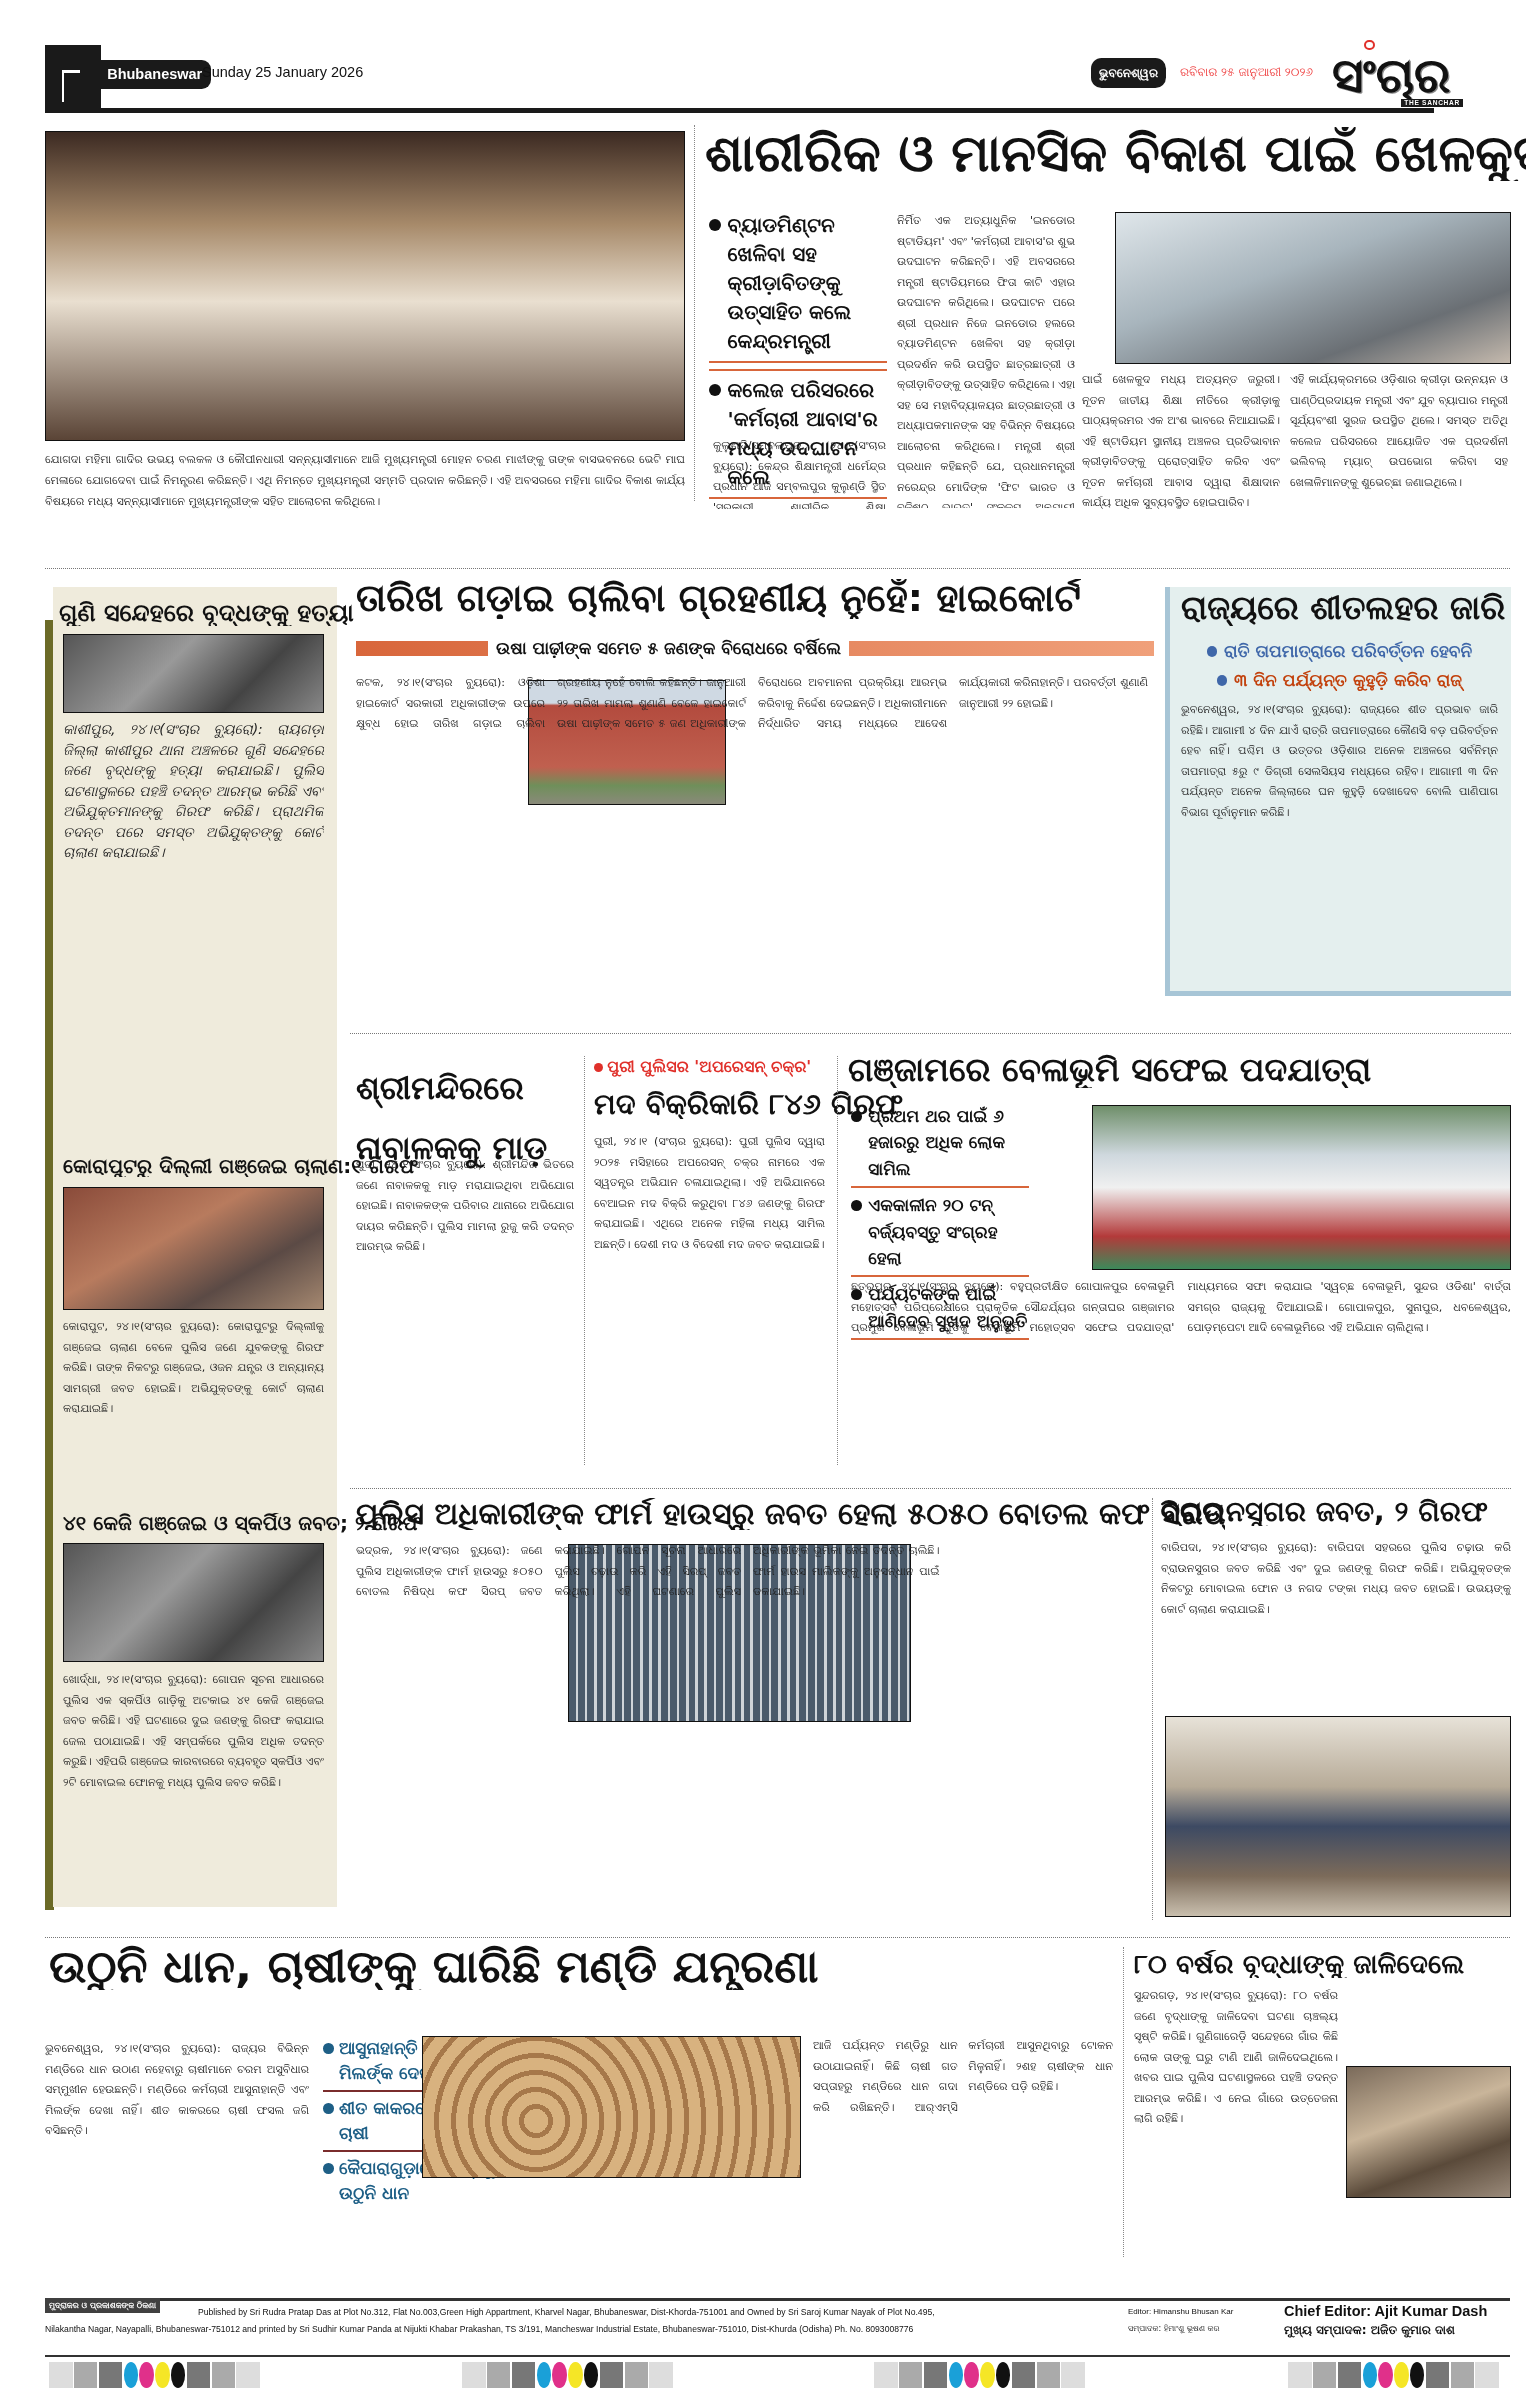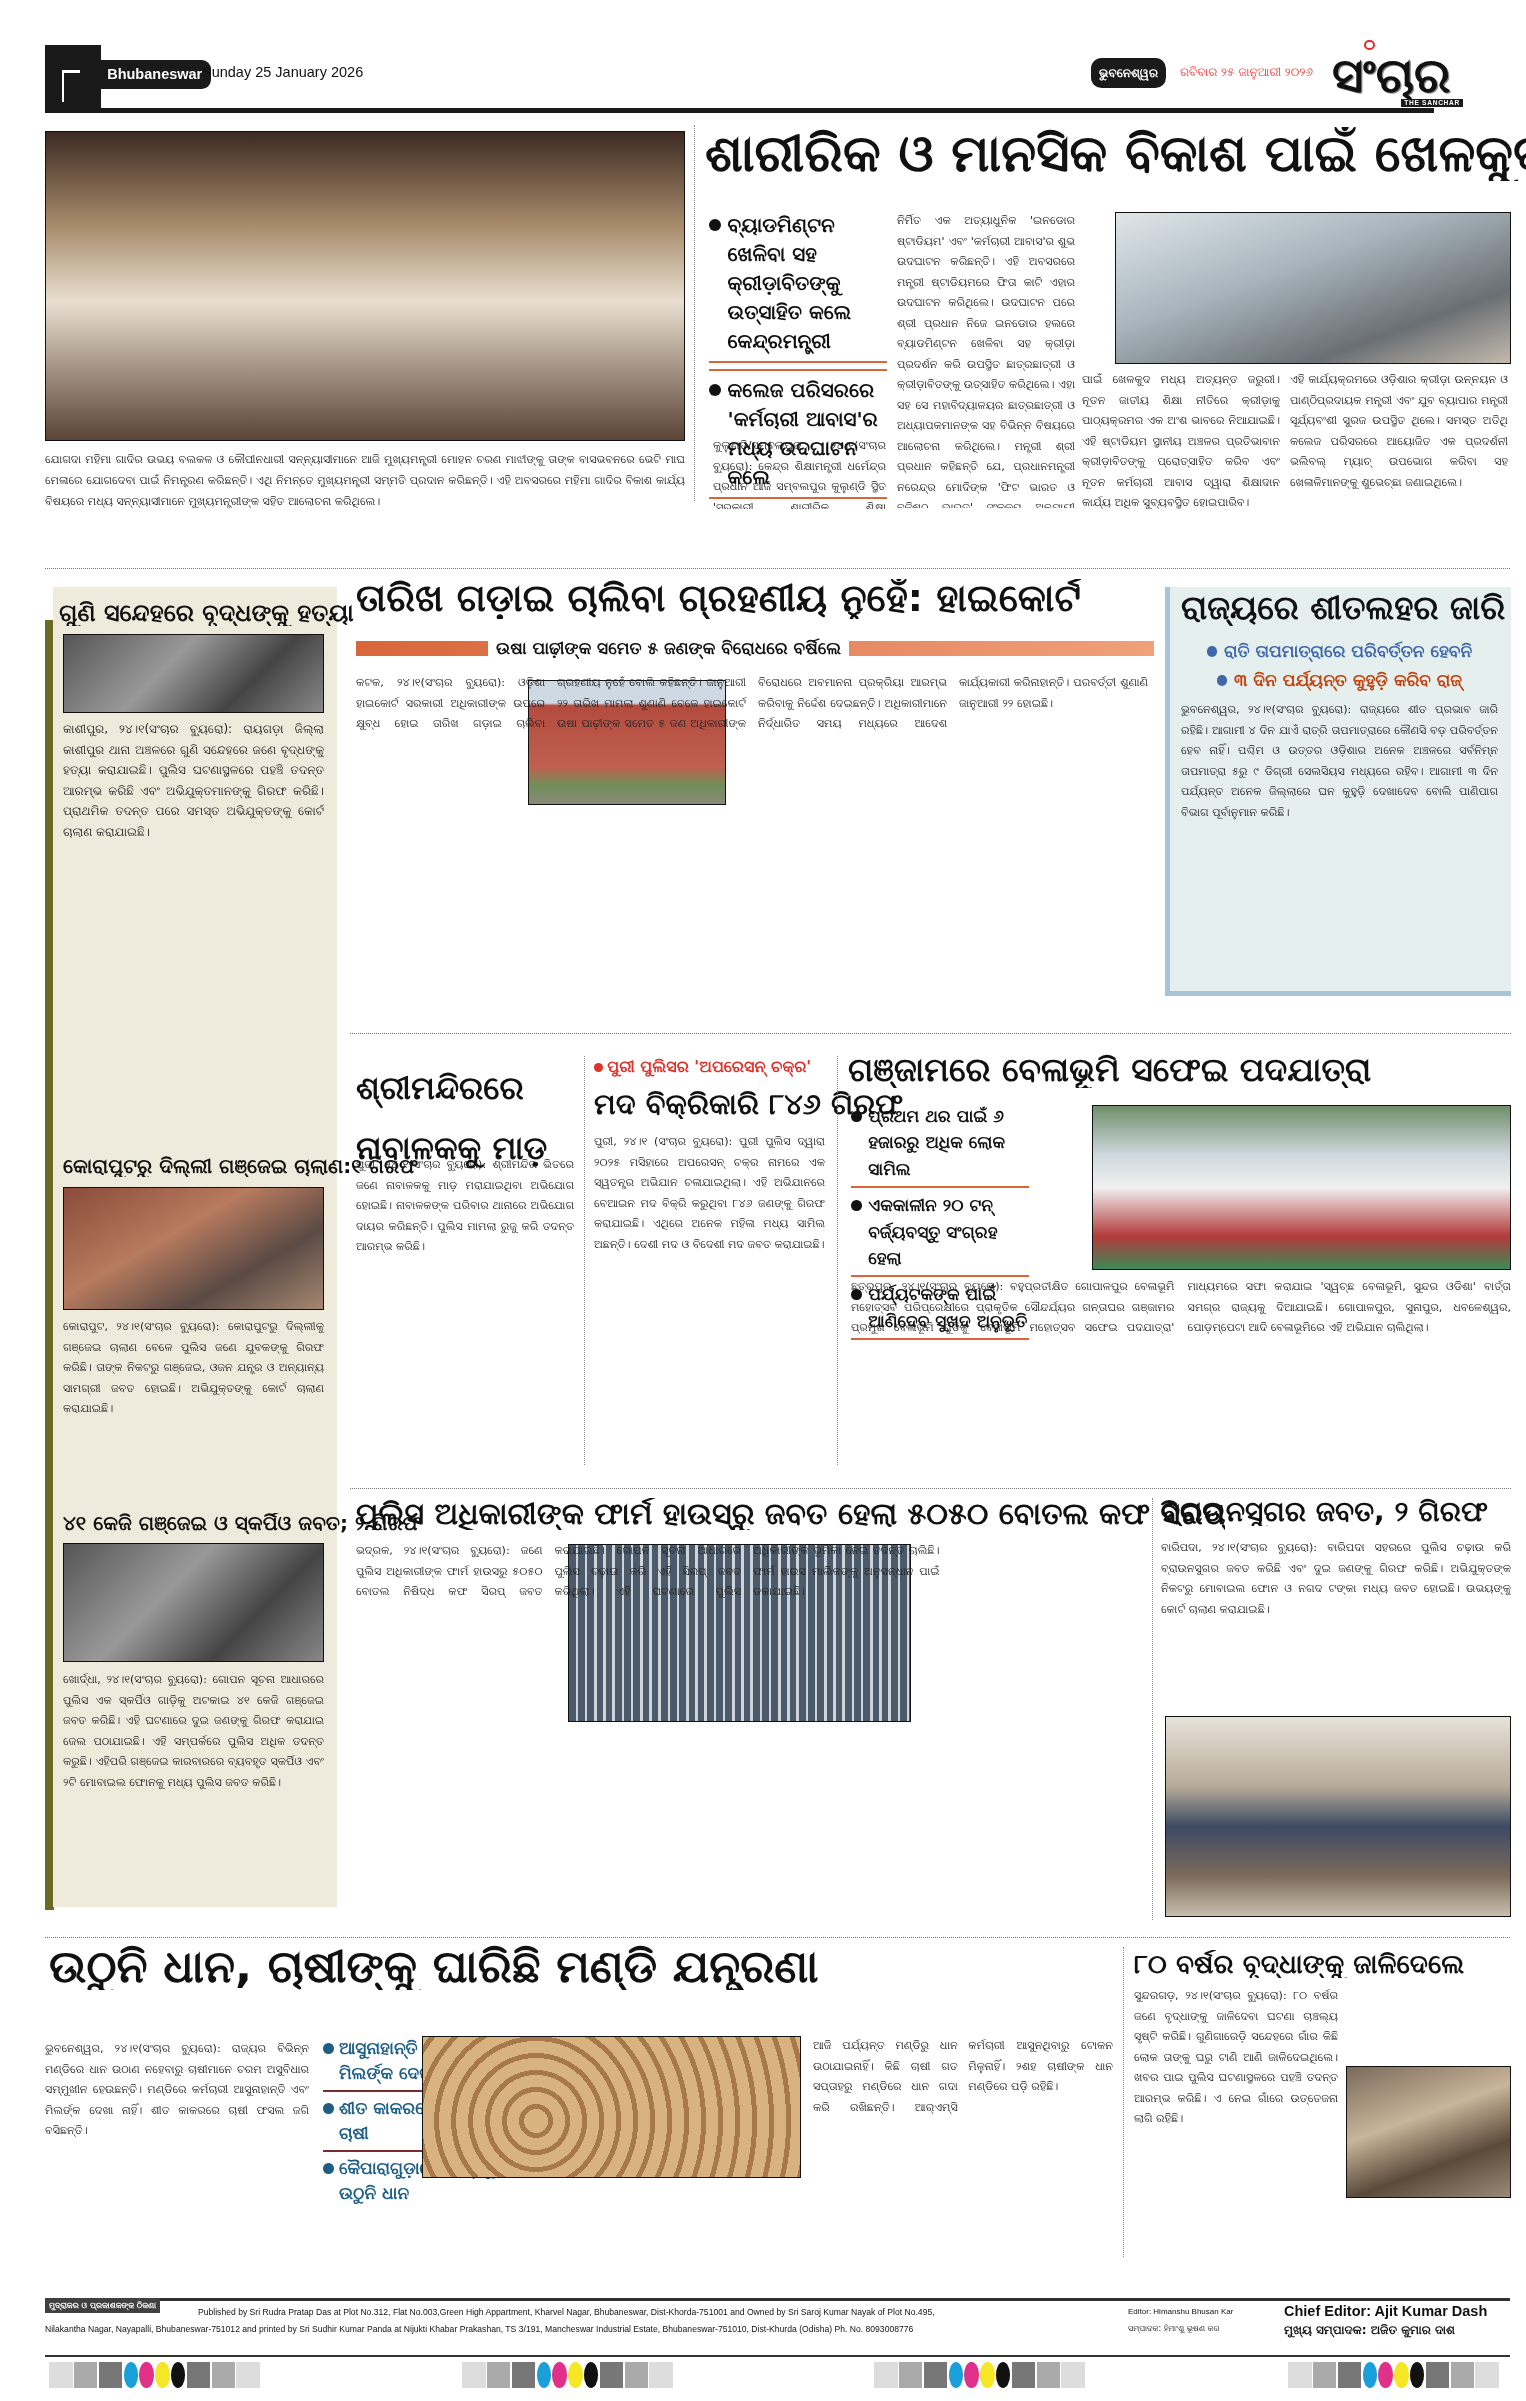--- a/index.html
+++ b/index.html
@@ -71,21 +71,21 @@
 <div class="abs photo blue" style="left:1115px;top:212px;width:396px;height:152px;"></div>
 <div class="abs txt" style="left:1082px;top:370px;width:198px;height:139px;font-size:11.2px;">ପାଇଁ ଖେଳକୁଦ ମଧ୍ୟ ଅତ୍ୟନ୍ତ ଜରୁରୀ। ନୂତନ ଜାତୀୟ ଶିକ୍ଷା ନୀତିରେ କ୍ରୀଡ଼ାକୁ ପାଠ୍ୟକ୍ରମର ଏକ ଅଂଶ ଭାବରେ ନିଆଯାଇଛି। ଏହି ଷ୍ଟାଡିୟମ ସ୍ଥାନୀୟ ଅଞ୍ଚଳର ପ୍ରତିଭାବାନ କ୍ରୀଡ଼ାବିତଙ୍କୁ ପ୍ରୋତ୍ସାହିତ କରିବ ଏବଂ ନୂତନ କର୍ମଚାରୀ ଆବାସ ଦ୍ୱାରା ଶିକ୍ଷାଦାନ କାର୍ଯ୍ୟ ଅଧିକ ସୁବ୍ୟବସ୍ଥିତ ହୋଇପାରିବ।</div>
 <div class="abs txt" style="left:1290px;top:370px;width:218px;height:139px;font-size:11.2px;">ଏହି କାର୍ଯ୍ୟକ୍ରମରେ ଓଡ଼ିଶାର କ୍ରୀଡ଼ା ଉନ୍ନୟନ ଓ ପାଣ୍ଠିପ୍ରଦାୟକ ମନ୍ତ୍ରୀ ଏବଂ ଯୁବ ବ୍ୟାପାର ମନ୍ତ୍ରୀ ସୂର୍ଯ୍ୟବଂଶୀ ସୁରଜ ଉପସ୍ଥିତ ଥିଲେ। ସମସ୍ତ ଅତିଥି କଲେଜ ପରିସରରେ ଆୟୋଜିତ ଏକ ପ୍ରଦର୍ଶନୀ ଭଲିବଲ୍ ମ୍ୟାଚ୍ ଉପଭୋଗ କରିବା ସହ ଖେଳାଳିମାନଙ୍କୁ ଶୁଭେଚ୍ଛା ଜଣାଇଥିଲେ।</div>
 
 <div class="abs dotted-h" style="left:45px;top:568px;width:1465px;"></div>
 
 <div class="abs olive-bar" style="left:45px;top:620px;width:9.2px;height:1290px;"></div>
 <div class="abs boxed" style="left:53px;top:587px;width:284px;height:1320px;"></div>
 <div class="abs hl" style="left:59px;top:601px;font-size:24px;">ଗୁଣି ସନ୍ଦେହରେ ବୃଦ୍ଧଙ୍କୁ ହତ୍ୟା</div>
 <div class="abs photo grey" style="left:63px;top:634px;width:261px;height:79px;"></div>
-<div class="abs txt" style="left:63px;top:719px;width:261px;height:403px;font-size:12px;">କାଶୀପୁର, ୨୪।୧(ସଂଚାର ବ୍ୟୁରୋ): ରାୟଗଡ଼ା ଜିଲ୍ଲା କାଶୀପୁର ଥାନା ଅଞ୍ଚଳରେ ଗୁଣି ସନ୍ଦେହରେ ଜଣେ ବୃଦ୍ଧଙ୍କୁ ହତ୍ୟା କରାଯାଇଛି। ପୁଲିସ ଘଟଣାସ୍ଥଳରେ ପହଞ୍ଚି ତଦନ୍ତ ଆରମ୍ଭ କରିଛି ଏବଂ ଅଭିଯୁକ୍ତମାନଙ୍କୁ ଗିରଫ କରିଛି। ପ୍ରାଥମିକ ତଦନ୍ତ ପରେ ସମସ୍ତ ଅଭିଯୁକ୍ତଙ୍କୁ କୋର୍ଟ ଚାଲାଣ କରାଯାଇଛି।</div>
+<div class="abs txt" style="left:63px;top:719px;width:261px;height:403px;font-size:14px;font-style:italic;">କାଶୀପୁର, ୨୪।୧(ସଂଚାର ବ୍ୟୁରୋ): ରାୟଗଡ଼ା ଜିଲ୍ଲା କାଶୀପୁର ଥାନା ଅଞ୍ଚଳରେ ଗୁଣି ସନ୍ଦେହରେ ଜଣେ ବୃଦ୍ଧଙ୍କୁ ହତ୍ୟା କରାଯାଇଛି। ପୁଲିସ ଘଟଣାସ୍ଥଳରେ ପହଞ୍ଚି ତଦନ୍ତ ଆରମ୍ଭ କରିଛି ଏବଂ ଅଭିଯୁକ୍ତମାନଙ୍କୁ ଗିରଫ କରିଛି। ପ୍ରାଥମିକ ତଦନ୍ତ ପରେ ସମସ୍ତ ଅଭିଯୁକ୍ତଙ୍କୁ କୋର୍ଟ ଚାଲାଣ କରାଯାଇଛି।</div>
 <div class="abs hl" style="left:63px;top:1156px;font-size:20px;">କୋରାପୁଟରୁ ଦିଲ୍ଲୀ ଗଞ୍ଜେଇ ଚାଲାଣ:୧ ଗିରଫ</div>
 <div class="abs photo brick" style="left:63px;top:1187px;width:261px;height:123px;"></div>
 <div class="abs txt" style="left:63px;top:1317px;width:261px;height:185px;font-size:11.2px;">କୋରାପୁଟ, ୨୪।୧(ସଂଚାର ବ୍ୟୁରୋ): କୋରାପୁଟରୁ ଦିଲ୍ଲୀକୁ ଗଞ୍ଜେଇ ଚାଲାଣ ବେଳେ ପୁଲିସ ଜଣେ ଯୁବକଙ୍କୁ ଗିରଫ କରିଛି। ତାଙ୍କ ନିକଟରୁ ଗଞ୍ଜେଇ, ଓଜନ ଯନ୍ତ୍ର ଓ ଅନ୍ୟାନ୍ୟ ସାମଗ୍ରୀ ଜବତ ହୋଇଛି। ଅଭିଯୁକ୍ତଙ୍କୁ କୋର୍ଟ ଚାଲାଣ କରାଯାଇଛି।</div>
 <div class="abs hl" style="left:63px;top:1513px;font-size:20px;">୪୧ କେଜି ଗଞ୍ଜେଇ ଓ ସ୍କର୍ପିଓ ଜବତ; ୨ ଗିରଫ</div>
 <div class="abs photo grey" style="left:63px;top:1543px;width:261px;height:119px;"></div>
 <div class="abs txt" style="left:63px;top:1670px;width:261px;height:218px;font-size:11.2px;">ଖୋର୍ଦ୍ଧା, ୨୪।୧(ସଂଚାର ବ୍ୟୁରୋ): ଗୋପନ ସୂଚନା ଆଧାରରେ ପୁଲିସ ଏକ ସ୍କର୍ପିଓ ଗାଡ଼ିକୁ ଅଟକାଇ ୪୧ କେଜି ଗଞ୍ଜେଇ ଜବତ କରିଛି। ଏହି ଘଟଣାରେ ଦୁଇ ଜଣଙ୍କୁ ଗିରଫ କରାଯାଇ ଜେଲ ପଠାଯାଇଛି। ଏହି ସମ୍ପର୍କରେ ପୁଲିସ ଅଧିକ ତଦନ୍ତ କରୁଛି। ଏହିପରି ଗଞ୍ଜେଇ କାରବାରରେ ବ୍ୟବହୃତ ସ୍କର୍ପିଓ ଏବଂ ୨ଟି ମୋବାଇଲ ଫୋନକୁ ମଧ୍ୟ ପୁଲିସ ଜବତ କରିଛି।</div>
 
 <div class="abs hl" style="left:356px;top:579px;font-size:38px;">ତାରିଖ ଗଡ଼ାଇ ଚାଲିବା ଗ୍ରହଣୀୟ ନୁହେଁ: ହାଇକୋର୍ଟ</div>
 <div class="abs" style="left:356px;top:641px;width:798px;height:14.5px;background:linear-gradient(90deg,#d8663b,#f0a07a);"></div>
 <div class="abs" style="left:488px;top:635px;padding:0 8px;background:#fff;font:bold 17px/26.4px 'DejaVu Sans',sans-serif;color:#111;">ଉଷା ପାଢ଼ୀଙ୍କ ସମେତ ୫ ଜଣଙ୍କ ବିରୋଧରେ ବର୍ଷିଲେ</div>

